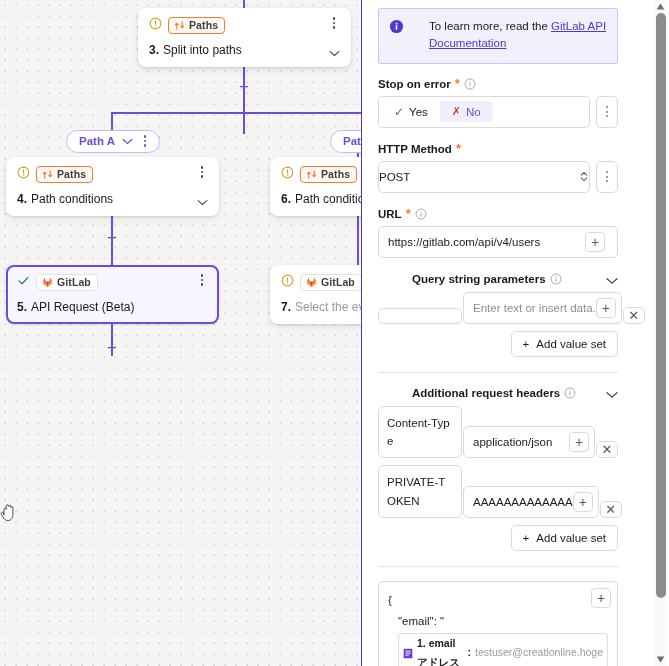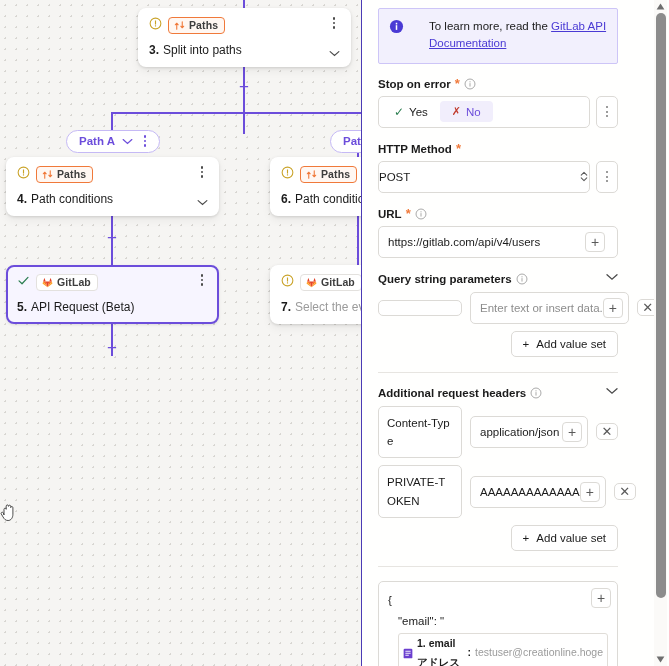--- a/index.html
+++ b/index.html
@@ -127,24 +127,24 @@
   .plus-sq {
     width: 20px; height: 20px; flex: none; border: 1px solid #dcdad6; border-radius: 4px;
     background: #fff; color: #5a5a5a; font-size: 14px; line-height: 18px; text-align: center; cursor: pointer;
   }
   .x-sq {
     width: 22px; border: 1px solid #dcdad6; border-radius: 5px; background: #fff;
     color: #5a5a5a; font-size: 13px; display: flex; align-items: center; justify-content: center;
     cursor: pointer; flex: none;
   }
 
-  .sec-head { display: flex; align-items: flex-start; justify-content: space-between; margin-bottom: 7px; }
+  .sec-head { display: flex; align-items: flex-end; justify-content: space-between; margin-bottom: 7px; margin-left: 34px; }
   .chev-sec { width: 12px; height: 8px; cursor: pointer; }
 
-  .kv-row { display: flex; gap: 8px; margin-bottom: 7px; align-items: center; }
+  .kv-row { display: flex; gap: 1px; margin-bottom: 7px; align-items: flex-end; }
   .kv-key {
     width: 84px; flex: none; border: 1px solid #dcdad6; border-radius: 5px; background: #fff;
     font-size: 11.5px; color: #1b1b1b; padding: 7px 8px; line-height: 1.6; word-break: break-all;
   }
   .kv-val {
     flex: 1; border: 1px solid #dcdad6; border-radius: 5px; background: #fff;
     display: flex; align-items: center; justify-content: space-between; padding: 0 5px 0 9px;
     font-size: 11.5px; color: #1b1b1b; min-height: 32px;
   }
   .kv-val .ph { color: #8d8d8d; white-space: nowrap; overflow: hidden; }

